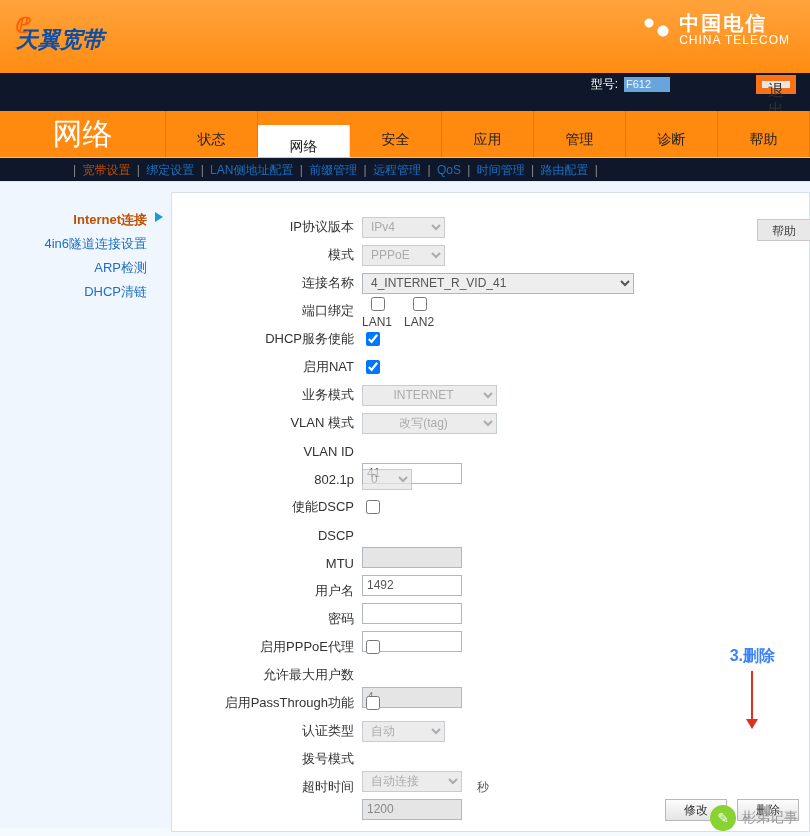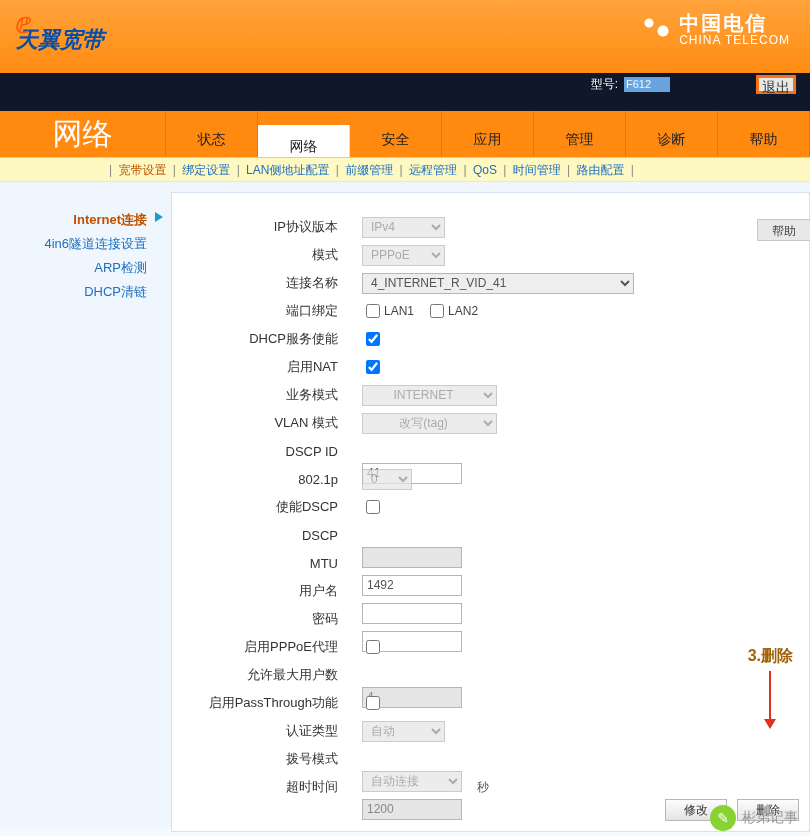--- a/index.html
+++ b/index.html
@@ -18,63 +18,63 @@
       border-radius:50%;
   }
   .brand-right .ct-text { line-height:1.1; }
   .brand-right .ct-text b { font-size:20px; letter-spacing:2px;}
   .brand-right .ct-text small { font-size:12px; letter-spacing:1px; display:block;}
 
   
   .model-bar { height:38px; background:#0f172a; color:#d0e7ff; font-size:12px; line-height:23px; position:relative; }
   .model-bar .md-label { position:absolute; right:192px; color:#fff;}
   .model-bar .md-val { position:absolute; right:140px; display:inline-block; background:#68a5df; width:46px; height:15px; line-height:15px; color:#eef6ff; font-size:11px; padding:0 2px; margin-top:4px;}
-  .model-bar .exit { position:absolute; right:14px; width:40px; height:19px; line-height:19px; margin-top:2px; text-align:center; background:#e8e8e8; color:#333; border:3px solid #f97316; font-size:14px; cursor:pointer;margin-left:29px;}
+  .model-bar .exit { position:absolute; right:14px; width:40px; height:19px; line-height:19px; margin-top:2px; text-align:center; background:#e8e8e8; color:#333; border:6px solid #f97316; font-size:16px; cursor:pointer;margin-left:29px;}
 
   
   .nav-row { height:46px; background:#ff8a0f; position:relative; display:flex; }
   .page-title-cell { width:165px; display:flex; align-items:center; justify-content:center; color:#fff;}
   .page-title { font-size:30px; font-weight:normal; color:#fff; font-family:"SimSun",serif;}
   .tabs { display:flex; flex:1; align-items:stretch; }
   .tab { flex:1; display:flex; align-items:center; justify-content:center; color:#222; font-size:14px; border-right:1px solid rgba(0,0,0,.12); cursor:pointer; position:relative; padding-top:12px;}
   .tab:first-child{border-left:1px solid rgba(0,0,0,.12);}
   .tab.active { background:#fff; color:#222; font-weight:normal; margin-top:14px; height:32px; box-shadow:inset 0 2px 0 #fff;}
   .tab:not(.active){ color:#222;}
   .nav-bottom-line { height:1px; background:#ccc;}
 
   
-  .subnav { height:24px; background:#fef9c3; padding-left:108px; font-size:12px; color:#1d6fc2; line-height:24px; white-space:nowrap; border-bottom:1px solid #dfe8f0;}
+  .subnav { height:24px; background:#0f172a; padding-left:72px; font-size:12px; color:#1d6fc2; line-height:24px; white-space:nowrap; border-bottom:1px solid #dfe8f0;}
   .subnav span.link { color:#1d6fc2; cursor:pointer; padding:0 2px;}
   .subnav span.sep{ color:#888; padding:0 1px;}
   .subnav span.active { color:#c05000; }
 
   
   .main { display:flex; height:646px; background:#f0f6fd;}
   .sidebar { width:165px; background:#f0f6fd; padding-top:26px; text-align:right;}
   .side-item { display:block; padding:3px 18px 3px 0; font-size:13px; color:#1d6fc2; cursor:pointer; position:relative;}
   .side-item.active { color:#c05000; font-weight:bold; }
   .side-item.active::after{ content:""; position:absolute; right:2px; top:4px; width:0;height:0; border-top:5px solid transparent;border-bottom:5px solid transparent;border-left:8px solid #1d9ad6;}
 
   .content { flex:1; margin:10px 8px 8px 6px; margin-right:0; background:#fff; border:1px solid #d5e2ee; position:relative; height:640px;}
   .help-chip { position:absolute; right:-2px; top:26px; width:54px; height:22px; line-height:22px; text-align:center; background:#e8e8e8; border:1px solid #c8c8c8; color:#444; font-size:12px; cursor:pointer;}
 
   .form { padding-top:20px;}
   .row { display:flex; align-items:center; height:28px;}
-  .row .lbl { width:190px; text-align:right; padding-right:24px; color:#333; font-size:13px;}
+  .row .lbl { width:190px; text-align:right; padding-right:8px; color:#333; font-size:13px;}
   .row .ctrl { display:flex; align-items:center; gap:12px;}
   select, input[type=text], input[type=password] { height:21px; border:1px solid #b0b7c0; background:#fff; font-size:12px; color:#555; padding:0 4px;}
   select { background:#eee;}
   select:disabled, input:disabled { background:#e5e5e5; color:#888;}
   .w70{width:83px;} .w96{width:100px;margin-top:44px;} .w160{width:135px;text-align:center;} .w250{width:272px;}
   input[type=checkbox]{width:14px;height:14px;}
-  .cb-lbl { font-size:12px; color:#444; display:inline-flex; align-items:center; gap:1px;}
+  .cb-lbl { font-size:12px; color:#444; display:inline-flex; align-items:center; gap:1px;flex-direction:column;}
   .suffix { font-size:12px; color:#555; margin-left:3px;}
 
   
-  .annot { position:absolute; right:16px; bottom:104px; color:#a16207; font-size:16px; font-weight:bold; text-align:center;}
+  .annot { position:absolute; right:34px; bottom:104px; color:#3b82f6; font-size:16px; font-weight:bold; text-align:center;}
   .annot .arrow { display:block; margin:4px auto 0; width:2px; height:56px; background:#e03020; position:relative;}
   .annot .arrow::after{ content:""; position:absolute; bottom:-2px; left:-5px; border-left:6px solid transparent;border-right:6px solid transparent;border-top:10px solid #e03020;}
 
   
   .btnbar { position:absolute; bottom:10px; right:10px; display:flex; gap:10px;}
   .btn { width:62px; height:22px; line-height:20px; text-align:center; background:linear-gradient(#fdfdfd,#e4e4e4); border:1px solid #b7b7b7; font-size:12px; color:#333; cursor:pointer;}
 
   
   .watermark { position:absolute; right:12px; bottom:5px; display:flex; align-items:center; color:#999; font-size:14px; gap:6px;}
   .watermark .wm-icon{ width:26px;height:26px;border-radius:50%; background:#89d233; display:flex;align-items:center;justify-content:center;color:#fff;font-size:14px;}
@@ -207,21 +207,21 @@
         </div>
 
       <div class="row">
           <div class="lbl">VLAN 模式</div>
         <div class="ctrl">
             <select class="w160" disabled=""><option>改写(tag)</option></select>
           </div>
         </div>
 
       <div class="row">
-          <div class="lbl">DSCP ID</div>
+          <div class="lbl">VLAN ID</div>
         <div class="ctrl">
             <input type="text" class="w96" value="41" style="">
           </div>
         </div>
 
       <div class="row">
           <div class="lbl">802.1p</div>
         <div class="ctrl">
             <select style="width:50px" disabled=""><option>0</option></select>
           </div>

